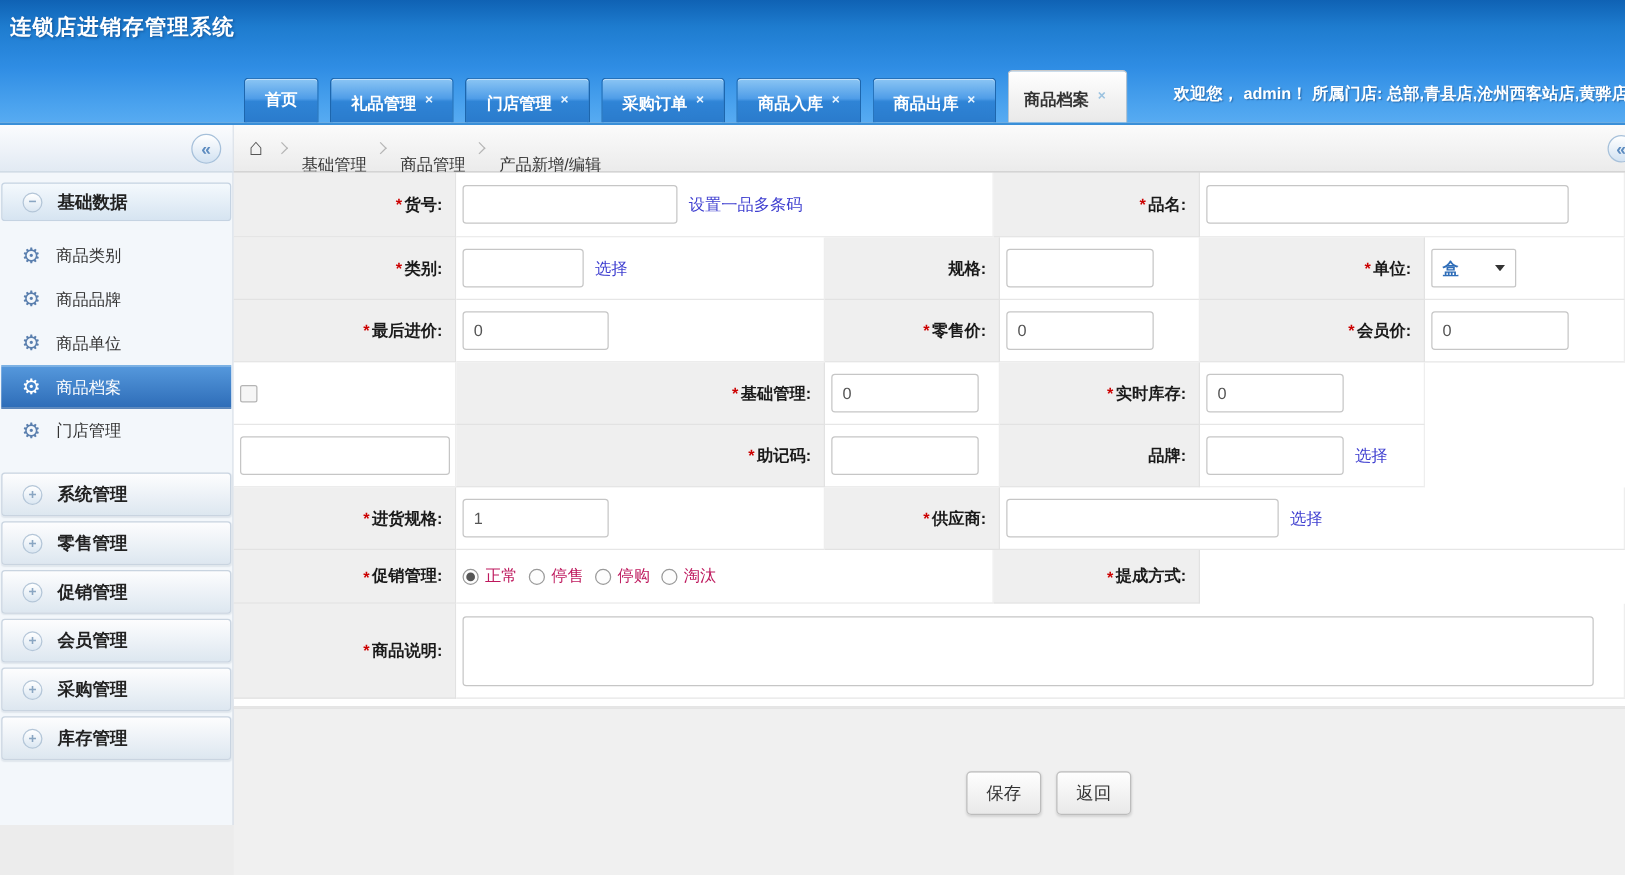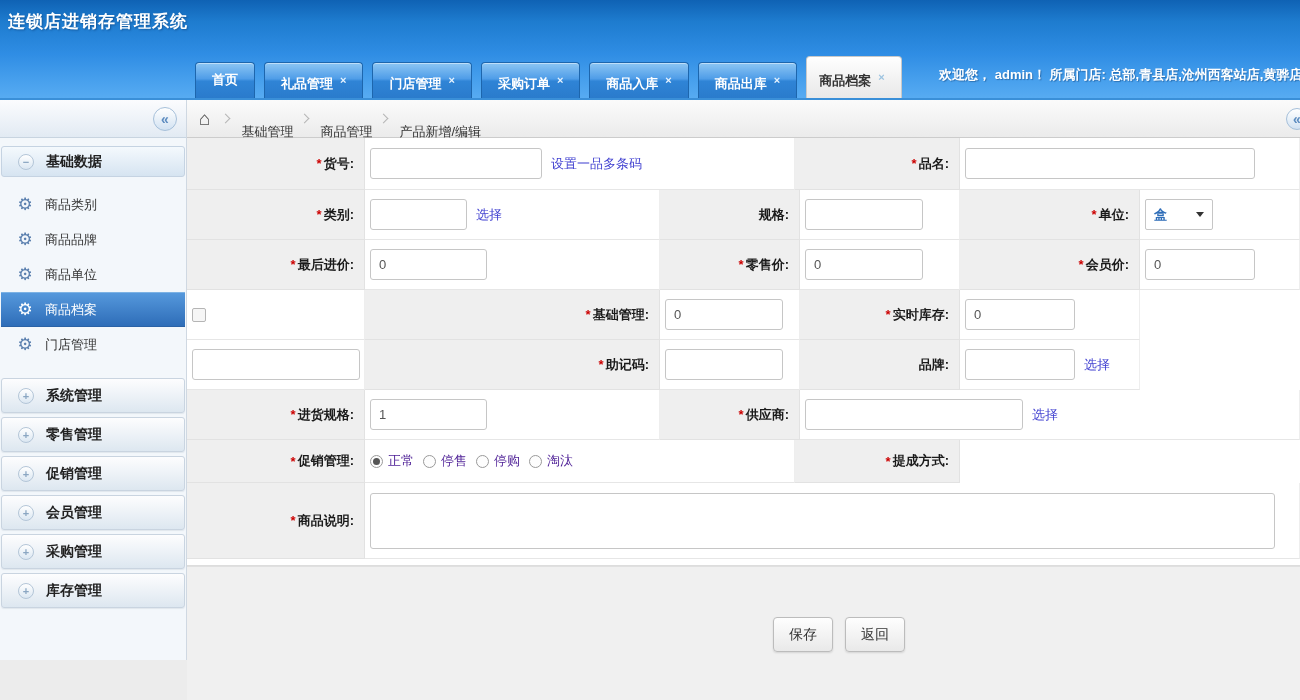--- a/index.html
+++ b/index.html
@@ -86,21 +86,21 @@
     display:flex; align-items:center; justify-content:space-between; padding:0 8px; cursor:pointer; }
   .selbox .val { color:#2e6db8; font-size:13px; font-weight:bold; }
   .sel-arrow { width:0; height:0; border-left:4px solid transparent; border-right:4px solid transparent;
     border-top:5px solid #333; }
   .chk { width:14px; height:14px; border:1px solid #b5b5b5; border-radius:2px; background:#f6f6f6; cursor:pointer; }
   .radio-group { display:flex; align-items:center; gap:9px; }
   .radio-opt { display:flex; align-items:center; gap:5px; cursor:pointer; }
   .rdo { width:13px; height:13px; border-radius:50%; border:1px solid #9a9a9a; background:#fdfdfd;
     display:flex; align-items:center; justify-content:center; flex:none; }
   .rdo.on::after { content:""; width:7px; height:7px; border-radius:50%; background:#555; display:block; }
-  .rlabel { font-size:13px; color:#4c1d95; }
+  .rlabel { font-size:13px; color:#be185d; }
   textarea { width:905px; height:56px; border:1px solid #c6c6c6; border-radius:3px; resize:none;
     font-family:inherit; font-size:13px; padding:5px 8px; outline:none; }
   .r8 .fcell { align-items:center; }
 
   
   .footer { flex:1; background:#f0f0f0; border-top:1px solid #e0e0e0; }
   .btn-row { display:flex; gap:12px; padding:50px 16px 0 586px; }
   .btn { min-width:60px; height:35px; padding:0 14px; font-size:14px; color:#333; cursor:pointer;
     border:1px solid #bcbcbc; border-radius:4px; font-family:inherit;
     background:linear-gradient(180deg,#fefefe,#e9e9e9); box-shadow:0 1px 2px rgba(0,0,0,.12); }

